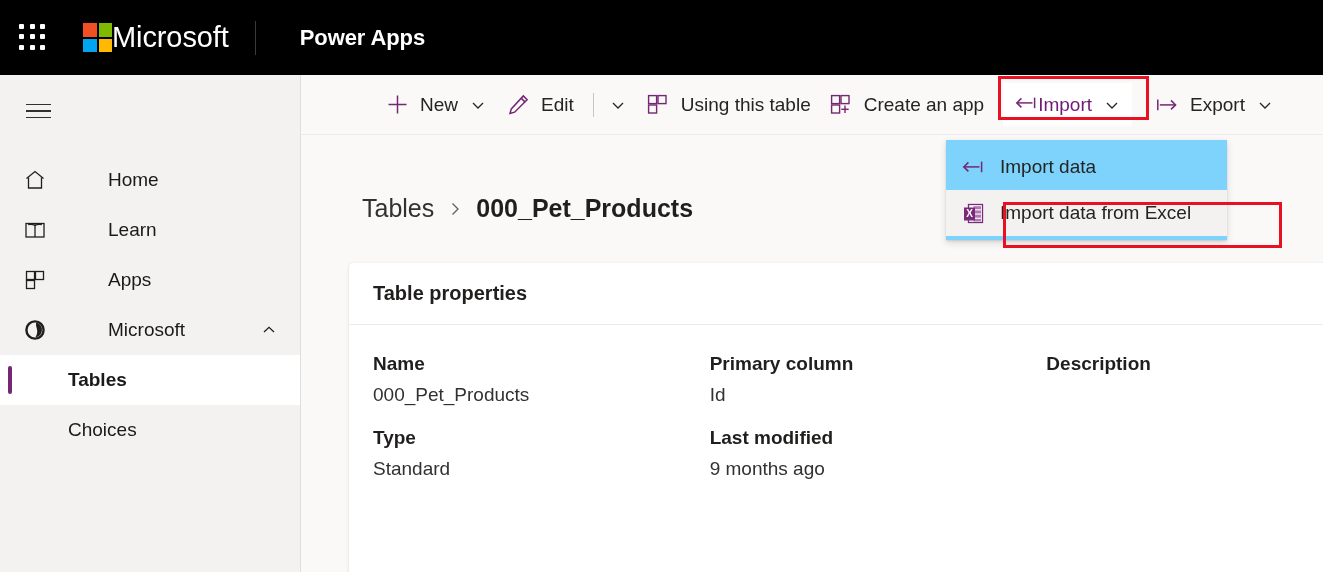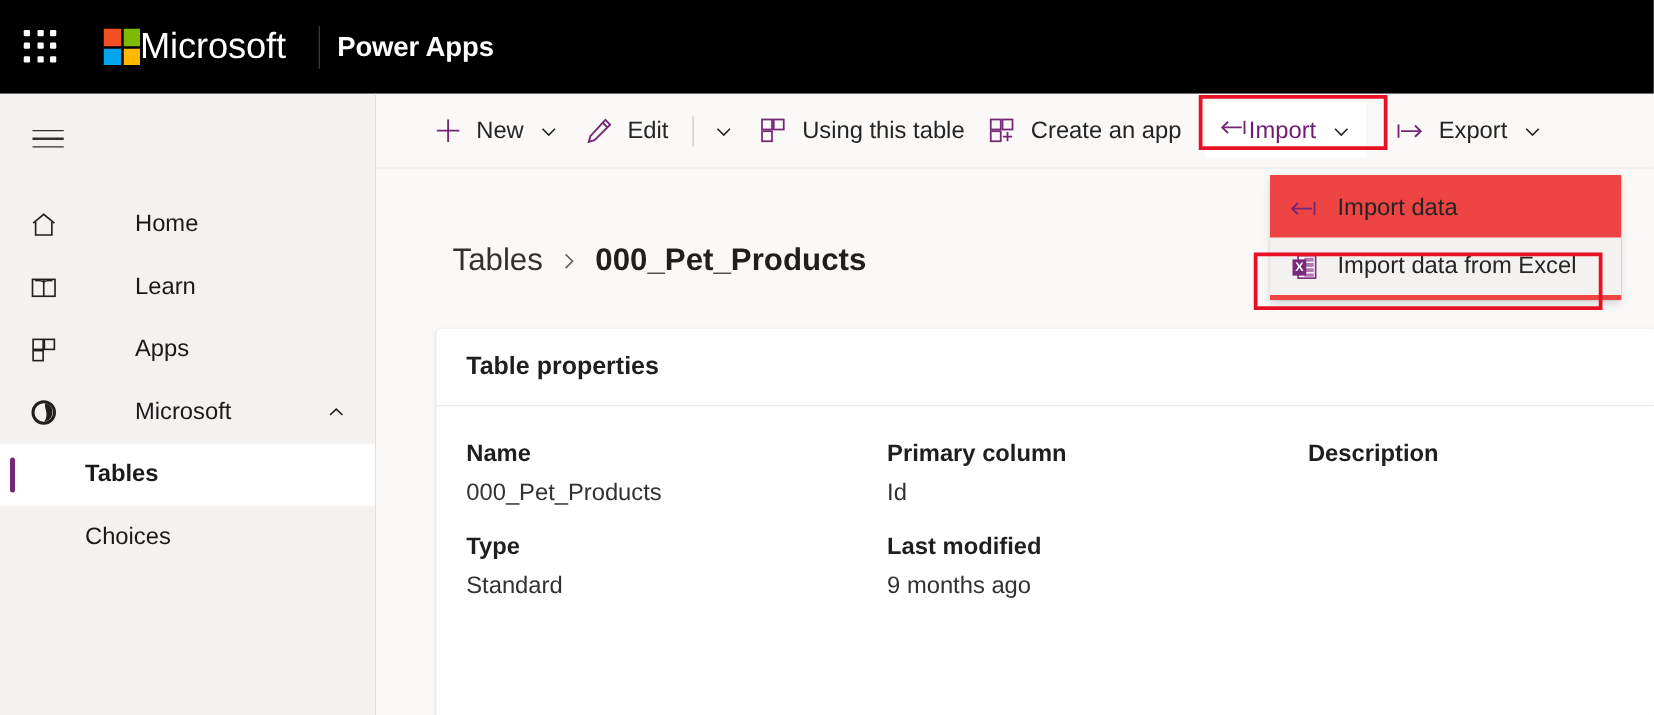--- a/index.html
+++ b/index.html
@@ -36,21 +36,21 @@
   .ms-squares i { display: block; }
   .ms-name {
     color: #ffffff; font-size: 29px; font-weight: 400;
     letter-spacing: -0.1px;
   }
   .topbar-divider {
     width: 1px; height: 34px; background: #3b3a39; margin-left: 26px;
   }
   .app-name {
     color: #ffffff; font-size: 22px; font-weight: 700;
-    margin-left: 14px; letter-spacing: -0.1px;
+    margin-left: 44px; letter-spacing: -0.1px;
   }
 
   
   .sidebar {
     position: absolute; top: 75px; left: 0;
     width: 301px; height: 497px;
     background: #f3f2f1;
     border-right: 1px solid #e1dfdd;
   }
   .hamburger {
@@ -89,20 +89,21 @@
   }
 
   
   .cmdbar {
     position: absolute; top: 75px; left: 301px;
     width: 1022px; height: 60px;
     background: #faf9f8;
     border-bottom: 1px solid #edebe9;
     display: flex; align-items: center;
     padding-left: 36px;
+    justify-content: center;
   }
   .cmd {
     display: flex; align-items: center; height: 42px;
     padding: 0 9px; cursor: pointer; color: #242424;
     white-space: nowrap;
   }
   .cmd .cmd-ico {
     width: 24px; height: 24px; flex: 0 0 24px;
     display: flex; align-items: center; justify-content: center;
     margin-right: 11px;
@@ -123,22 +124,22 @@
     background: #ffffff; cursor: pointer; color: #701a75;
   }
   .redbox-import {
     position: absolute; left: -5px; top: -7px;
     width: 151px; height: 44px;
     border: 3px solid #e81123; pointer-events: none;
   }
 
   
   .menu {
-    position: absolute; top: 140px; left: 1016px;
-    width: 281px; background: #ef4444;
+    position: absolute; top: 140px; left: 946px;
+    width: 281px; background: #7dd3fc;
     box-shadow: 0 3.2px 7.2px rgba(0,0,0,.132), 0 .6px 1.8px rgba(0,0,0,.108);
     padding: 4px 0;
     z-index: 40;
   }
   .menu-item {
     height: 46px; display: flex; align-items: center;
     padding-left: 14px; cursor: pointer; color: #242424;
     position: relative;
   }
   .menu-item .menu-ico {

